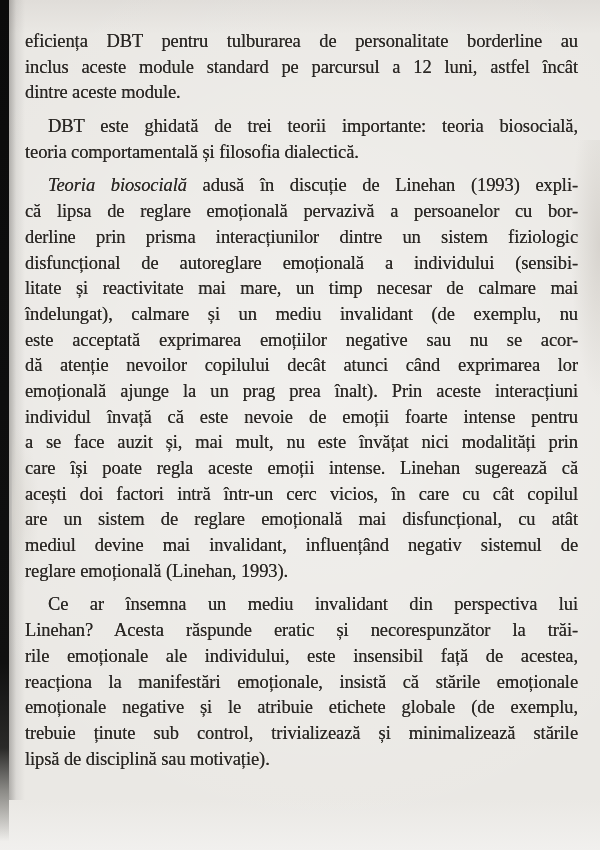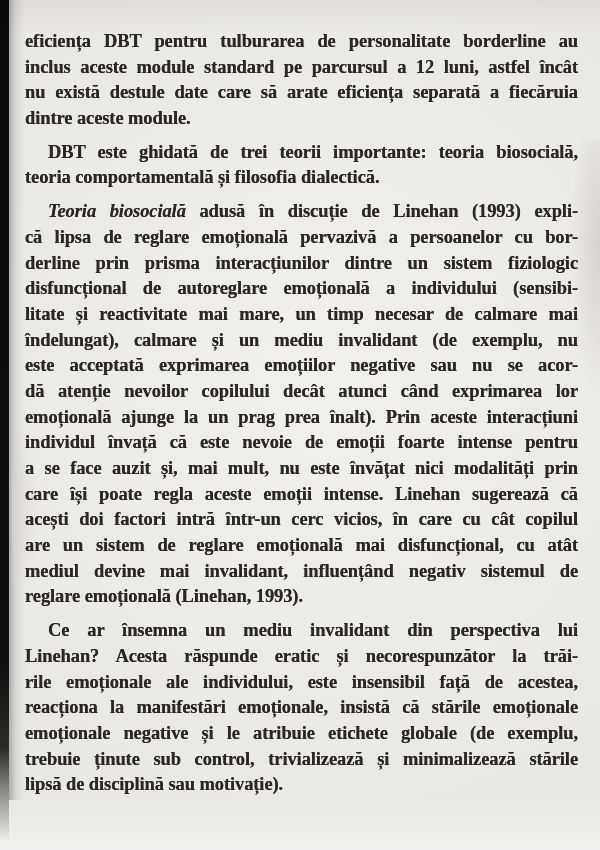--- a/index.html
+++ b/index.html
@@ -70,21 +70,20 @@
     font-size: 18.5px;
     letter-spacing: -0.1px;
     text-shadow: 0 0 0.5px rgba(46,42,38,0.85);
   }
   .line {
     line-height: 25.7px;
     height: 25.7px;
     white-space: nowrap;
     text-align: justify;
     text-align-last: justify;
-    font-weight: bold;
   }
   .line.end {
     text-align: right;
     text-align-last: left;
   }
   .line.indent {
     padding-left: 23px;
     width: 530px;
     margin-top: 8px;
   }
@@ -96,21 +95,20 @@
 <body>
 
 <div class="page">
   <div class="binding-strip"></div>
   <div class="binding-shadow"></div>
   <div class="scan-blotch-1"></div>
   <div class="scan-blotch-2"></div>
   <div class="text-block" id="text-block">
       <div class="line">eficiența DBT pentru tulburarea de personalitate borderline au</div>
       <div class="line">inclus aceste module standard pe parcursul a 12 luni, astfel încât</div>
-      <div class="line">nu există destule date care să arate eficiența separată a fiecăruia</div>
       <div class="line end">dintre aceste module.</div>
       <div class="line indent">DBT este ghidată de trei teorii importante: teoria biosocială,</div>
       <div class="line end">teoria comportamentală și filosofia dialectică.</div>
       <div class="line indent"><i>Teoria biosocială</i> adusă în discuție de Linehan (1993) expli-</div>
       <div class="line">că lipsa de reglare emoțională pervazivă a persoanelor cu bor-</div>
       <div class="line">derline prin prisma interacțiunilor dintre un sistem fiziologic</div>
       <div class="line">disfuncțional de autoreglare emoțională a individului (sensibi-</div>
       <div class="line">litate și reactivitate mai mare, un timp necesar de calmare mai</div>
       <div class="line">îndelungat), calmare și un mediu invalidant (de exemplu, nu</div>
       <div class="line">este acceptată exprimarea emoțiilor negative sau nu se acor-</div>

